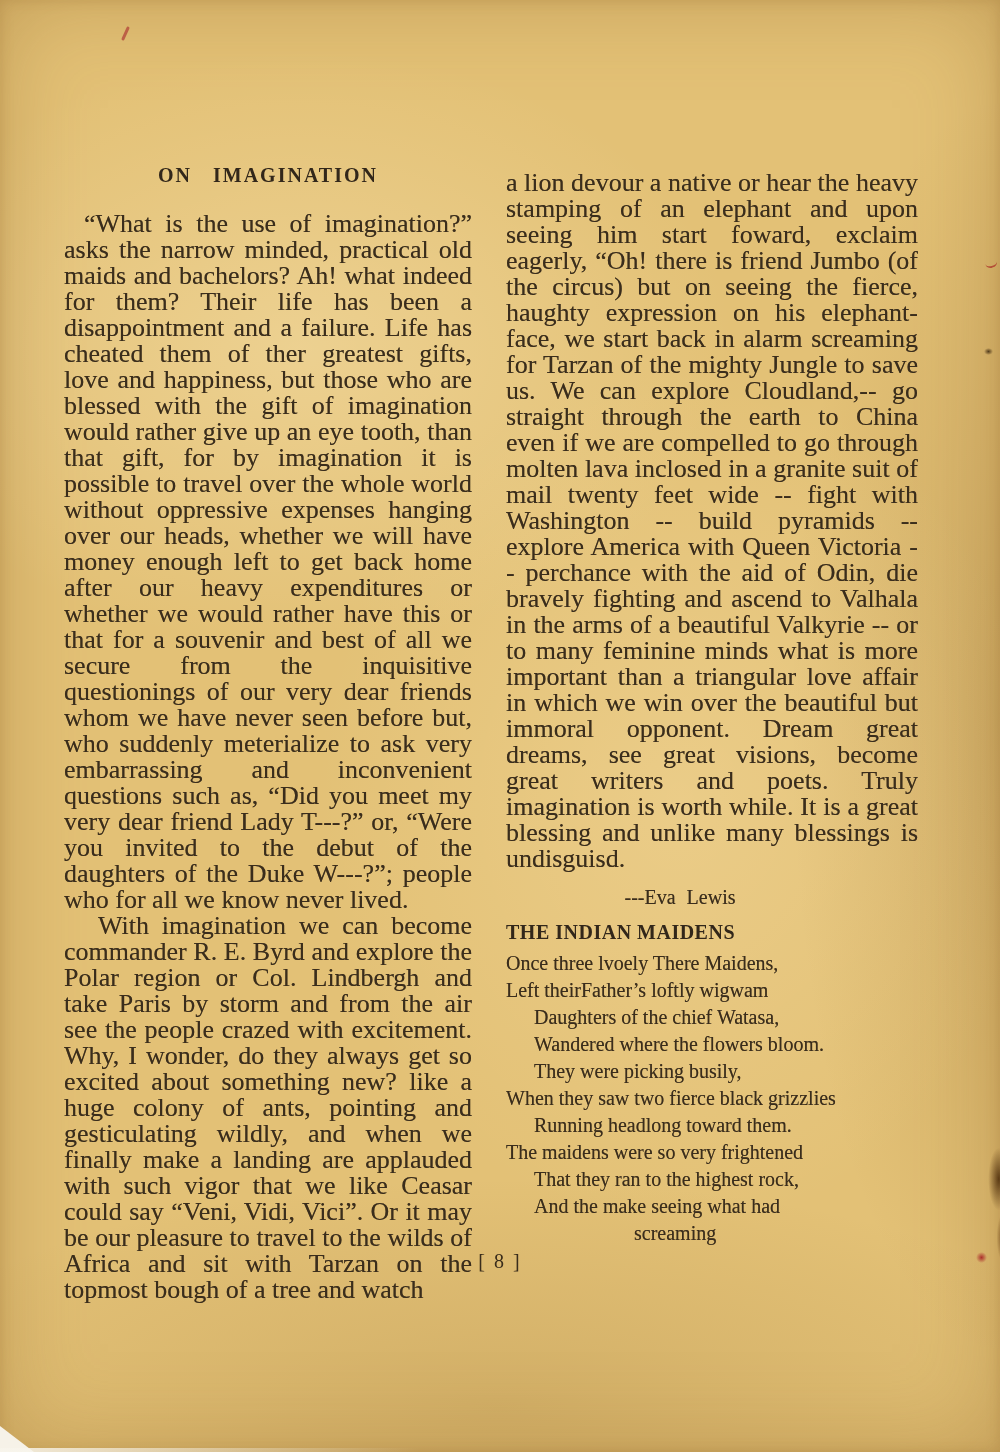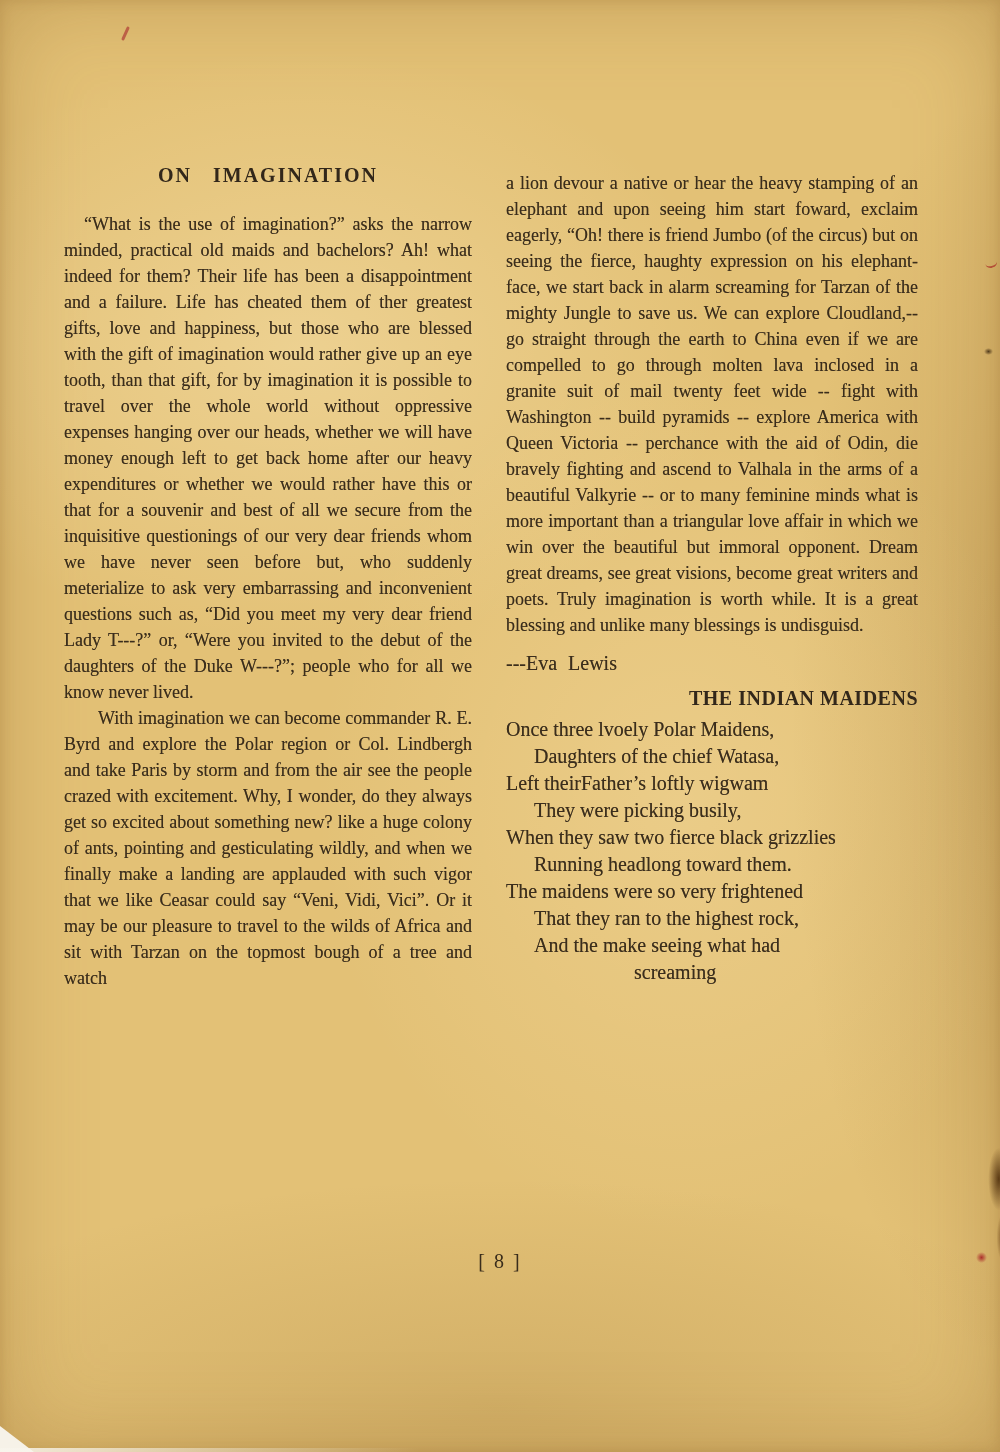--- a/index.html
+++ b/index.html
@@ -37,40 +37,40 @@
     text-align: center;
     font-size: 20px;
     font-weight: bold;
     letter-spacing: 2px;
     word-spacing: 14px;
     color: #32271a;
   }
 
   .para {
     margin: 0;
-    font-size: 18px;
+    font-size: 26px;
     line-height: 26px;
     text-align: justify;
     text-shadow: 0 0 0.5px rgba(58,45,28,0.55);
   }
   .para.p1 { text-indent: 20px; }
   .para.p2 { text-indent: 34px; }
 
   .attribution {
     margin-top: 14px;
     padding-right: 64px;
-    text-align: left;
+    text-align: center;
     font-size: 20px;
     word-spacing: 6px;
     text-shadow: 0 0 0.5px rgba(58,45,28,0.55);
   }
 
   .poem-title {
     margin: 12px 0 6px 0;
-    text-align: right;
+    text-align: left;
     font-size: 20px;
     font-weight: bold;
     letter-spacing: 0.5px;
     color: #32271a;
   }
   .poem-line {
     font-size: 20px;
     line-height: 27px;
     text-shadow: 0 0 0.5px rgba(58,45,28,0.55);
   }
@@ -136,23 +136,24 @@
     <h1 class="essay-title">ON IMAGINATION</h1>
     <p class="para p1">“What is the use of imagination?” asks the narrow minded, practical old maids and bachelors? Ah! what indeed for them? Their life has been a disappointment and a failure. Life has cheated them of ther greatest gifts, love and happiness, but those who are blessed with the gift of imagination would rather give up an eye tooth, than that gift, for by imagination it is possible to travel over the whole world without oppressive expenses hanging over our heads, whether we will have money enough left to get back home after our heavy expenditures or whether we would rather have this or that for a souvenir and best of all we secure from the inquisitive questionings of our very dear friends whom we have never seen before but, who suddenly meterialize to ask very embarrassing and inconvenient questions such as, “Did you meet my very dear friend Lady T---?” or, “Were you invited to the debut of the daughters of the Duke W---?”; people who for all we know never lived.</p>
     <p class="para p2">With imagination we can become commander R. E. Byrd and explore the Polar region or Col. Lindbergh and take Paris by storm and from the air see the people crazed with excitement. Why, I wonder, do they always get so excited about something new? like a huge colony of ants, pointing and gesticulating wildly, and when we finally make a landing are applauded with such vigor that we like Ceasar could say “Veni, Vidi, Vici”. Or it may be our pleasure to travel to the wilds of Africa and sit with Tarzan on the topmost bough of a tree and watch</p>
   </div>
 
   <div class="col right">
     <p class="para cont">a lion devour a native or hear the heavy stamping of an elephant and upon seeing him start foward, exclaim eagerly, “Oh! there is friend Jumbo (of the circus) but on seeing the fierce, haughty expression on his elephant-face, we start back in alarm screaming for Tarzan of the mighty Jungle to save us. We can explore Cloudland,-- go straight through the earth to China even if we are compelled to go through molten lava inclosed in a granite suit of mail twenty feet wide -- fight with Washington -- build pyramids -- explore America with Queen Victoria -- perchance with the aid of Odin, die bravely fighting and ascend to Valhala in the arms of a beautiful Valkyrie -- or to many feminine minds what is more important than a triangular love affair in which we win over the beautiful but immoral opponent. Dream great dreams, see great visions, become great writers and poets. Truly imagination is worth while. It is a great blessing and unlike many blessings is undisguisd.</p>
     <div class="attribution">---Eva Lewis</div>
     <h2 class="poem-title">THE INDIAN MAIDENS</h2>
     <div class="poem">
-      <div class="poem-line">Once three lvoely Polar Maidens,</div>
+      <div class="poem-line">Once three lvoely There Maidens,</div>
+      <div class="poem-line">Left theirFather’s loftly wigwam</div>
       <div class="poem-line indent">Daughters of the chief Watasa,</div>
-      <div class="poem-line">Left theirFather’s loftly wigwam</div>
+      <div class="poem-line indent">Wandered where the flowers bloom.</div>
       <div class="poem-line indent">They were picking busily,</div>
       <div class="poem-line">When they saw two fierce black grizzlies</div>
       <div class="poem-line indent">Running headlong toward them.</div>
       <div class="poem-line">The maidens were so very frightened</div>
       <div class="poem-line indent">That they ran to the highest rock,</div>
       <div class="poem-line indent">And the make seeing what had</div>
       <div class="poem-line deep">screaming</div>
     </div>
   </div>
 

